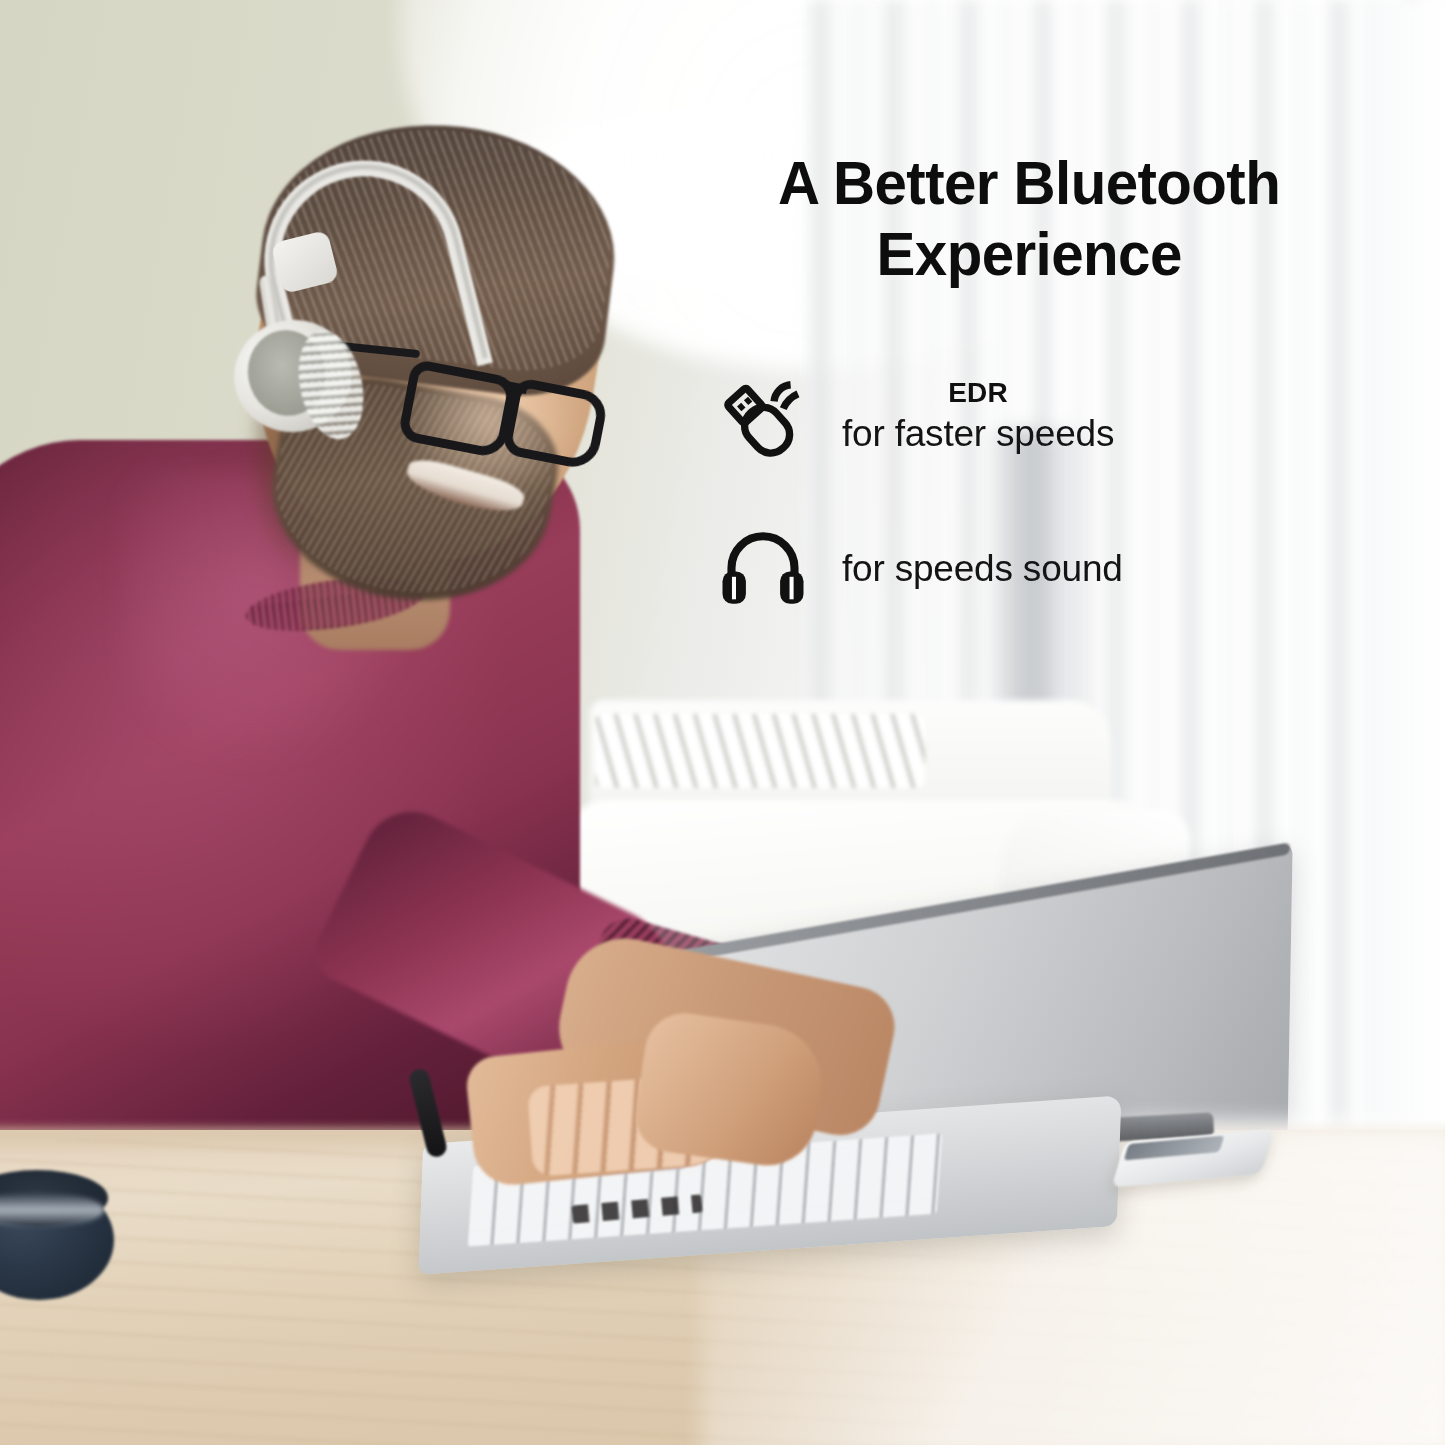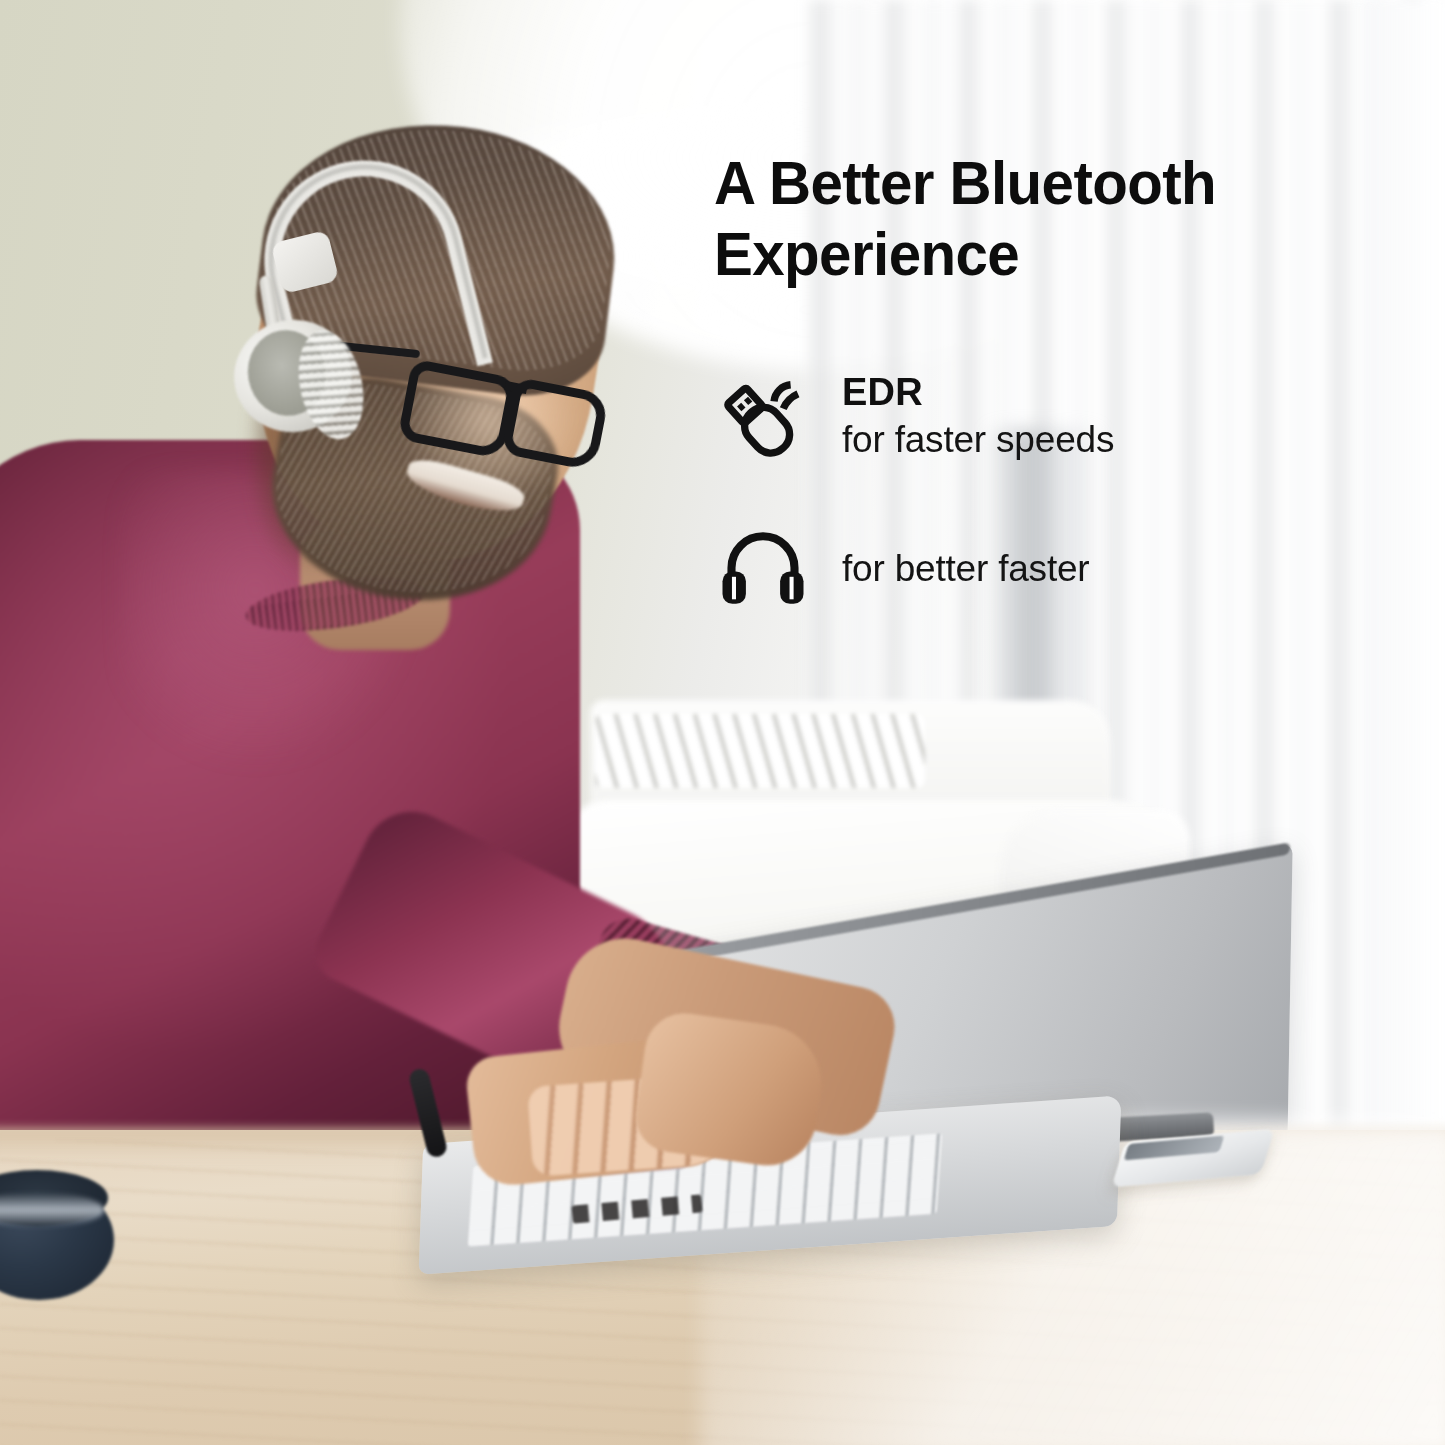--- a/index.html
+++ b/index.html
@@ -514,20 +514,21 @@
     border-radius:4px;
     transform:rotate(-5deg) skewX(-22deg);
     filter:blur(1.2px);
   }
 
   
   #copy {
     position:absolute;
     left:714px; top:148px;
     width:660px;
+    text-align:center;
   }
   #headline {
     font-size:61px;
     font-weight:700;
     line-height:1.17;
     letter-spacing:-0.6px;
     color:#0d0d0d;
     font-stretch:condensed;
     transform:scaleX(0.955);
     transform-origin:left top;
@@ -543,21 +544,21 @@
   .feat-icon {
     width:98px;
     min-width:98px;
     height:98px;
     display:flex;
     align-items:center;
     justify-content:center;
   }
   .feat-text { padding-top:2px; }
   .feat-title {
-    font-size:38px;
+    font-size:28px;
     font-weight:700;
     color:#101010;
     letter-spacing:0.2px;
     line-height:1.12;
   }
   .feat-sub {
     font-size:37px;
     font-weight:400;
     color:#141414;
     letter-spacing:-0.2px;
@@ -682,20 +683,20 @@
             <path d="M15 66 V52 A35 35 0 0 1 85 52 V66" fill="none" stroke="#111111" stroke-width="9" stroke-linecap="round"></path>
 
             <rect x="5" y="56" width="26" height="36" rx="11" ry="11" fill="#111111"></rect>
             <rect x="15.5" y="62" width="4.5" height="25" fill="#ffffff"></rect>
 
             <rect x="69" y="56" width="26" height="36" rx="11" ry="11" fill="#111111"></rect>
             <rect x="79.5" y="62" width="4.5" height="25" fill="#ffffff"></rect>
           </svg>
         </div>
         <div class="feat-text">
-          <div class="feat-sub">for better faster</div>
+          <div class="feat-sub">for speeds sound</div>
         </div>
       </div>
 
     </div>
   </div>
 
 </div>
 
 </body></html>

